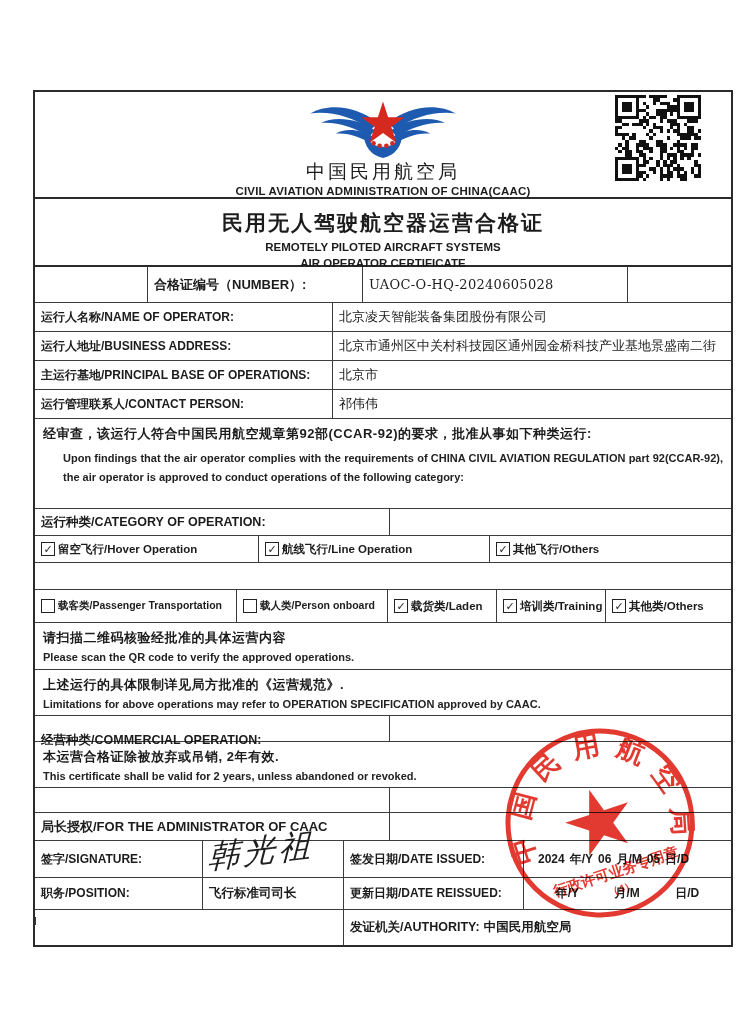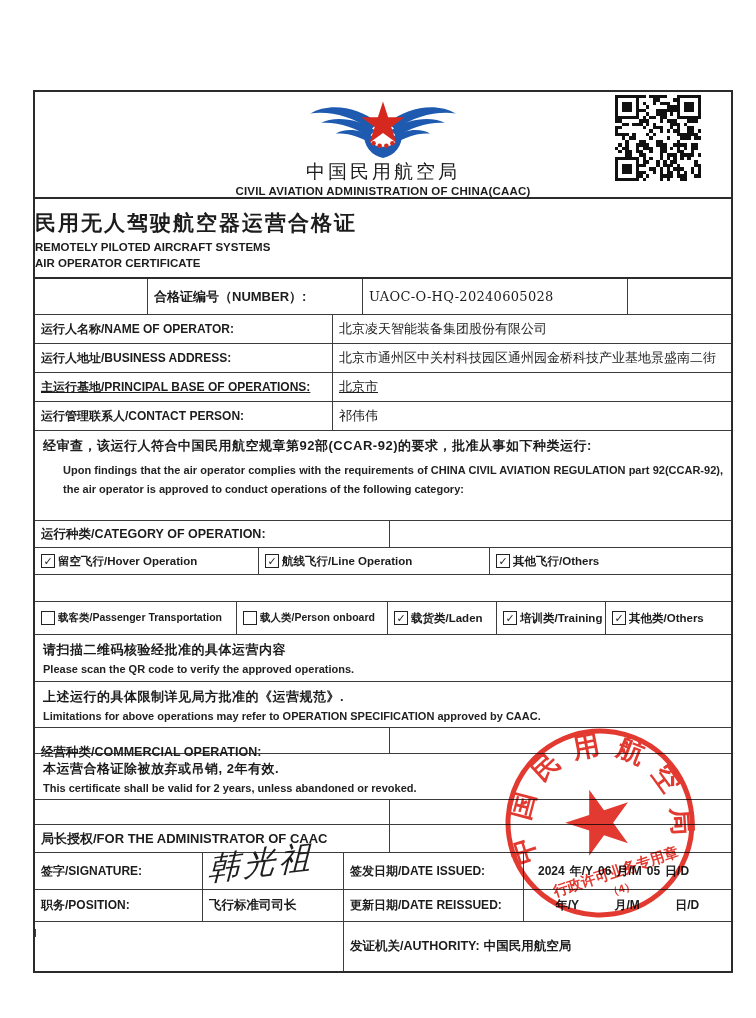--- a/index.html
+++ b/index.html
@@ -13,21 +13,21 @@
   .c.nb{border-left:none;}
   .lab{font-weight:700;font-size:12px;white-space:nowrap;}
   .val{font-size:13px;white-space:nowrap;}
   .cc{display:flex;align-items:center;}
   
   .hdr{position:relative;height:105px;display:flex;flex-direction:column;align-items:center;justify-content:flex-start;padding-top:4px;box-sizing:border-box;}
   .agency-cn{font-size:19px;letter-spacing:3px;margin-top:1px;}
   .agency-en{font-size:11.5px;font-weight:700;letter-spacing:.2px;}
   .qr{position:absolute;right:30px;top:3px;width:86px;height:86px;}
   
-  .ttl{height:80px;padding-top:10px;box-sizing:border-box;}
+  .ttl{height:68px;text-align:center;padding-top:10px;box-sizing:border-box;}
   .ttl-cn{font-size:21px;font-weight:600;letter-spacing:2px;}
   .ttl-en{font-size:11.5px;font-weight:700;margin-top:3px;line-height:1.35;}
   
   .para{padding:6px 8px;box-sizing:border-box;}
   .p-cn{font-size:13px;font-weight:600;letter-spacing:.5px;}
   .p-en{font-size:11px;font-weight:600;text-align:justify;margin-top:6px;line-height:1.7;color:#222;margin-left:20px;}
   .p-en2{font-size:11px;font-weight:600;margin-top:4px;color:#222;}
   .cb{width:12px;height:12px;border:1.5px solid #222;display:inline-flex;align-items:center;justify-content:center;flex:none;margin-right:3px;font-size:11px;font-weight:700;line-height:1;background:#fff;}
   .cb.on::after{content:"✓";transform:translateY(-.5px);}
   .optlab{font-weight:700;font-size:11.5px;white-space:nowrap;}
@@ -315,21 +315,21 @@
     </div>
 
     <div class="r" style="height:29px;">
       <div class="c nb cc lab" style="flex:0 0 297px;">运行人名称/NAME OF OPERATOR:</div>
       <div class="c cc val spacer">北京凌天智能装备集团股份有限公司</div>
     </div>
     <div class="r" style="height:29px;">
       <div class="c nb cc lab" style="flex:0 0 297px;">运行人地址/BUSINESS ADDRESS:</div>
       <div class="c cc val spacer">北京市通州区中关村科技园区通州园金桥科技产业基地景盛南二街</div>
     </div>
-    <div class="r" style="height:29px;text-decoration:underline;">
+    <div class="r" style="height:29px;">
       <div class="c nb cc lab" style="flex:0 0 297px;">主运行基地/PRINCIPAL BASE OF OPERATIONS:</div>
       <div class="c cc val spacer">北京市</div>
     </div>
     <div class="r" style="height:29px;">
       <div class="c nb cc lab" style="flex:0 0 297px;">运行管理联系人/CONTACT PERSON:</div>
       <div class="c cc val spacer">祁伟伟</div>
     </div>
 
     <div class="r para" style="height:90px;display:block;">
       <div class="p-cn">经审查，该运行人符合中国民用航空规章第92部(CCAR-92)的要求，批准从事如下种类运行:</div>
@@ -434,21 +434,21 @@
       <div class="c nb cc lab" style="flex:0 0 167px;">职务/POSITION:</div>
       <div class="c cc" style="flex:0 0 141px;font-weight:700;font-size:12.5px;">飞行标准司司长</div>
       <div class="c cc lab" style="flex:0 0 180px;">更新日期/DATE REISSUED:</div>
       <div class="c cc dcell spacer" style="justify-content:space-around;padding:4px 14px;">
         <span>年/Y</span>
         <span>月/M</span>
         <span>日/D</span>
       </div>
     </div>
 
-    <div class="r" style="height:50px;">
+    <div class="r" style="height:36px;">
       <div class="c nb" style="flex:0 0 308px;"></div>
       <div class="c cc spacer">
         <span class="lab" style="font-size:12.5px;">发证机关/AUTHORITY:</span>
         <span class="lab" style="font-size:12.5px;margin-left:4px;">中国民用航空局</span>
       </div>
     </div>
 
   </div>
 </div>
 

